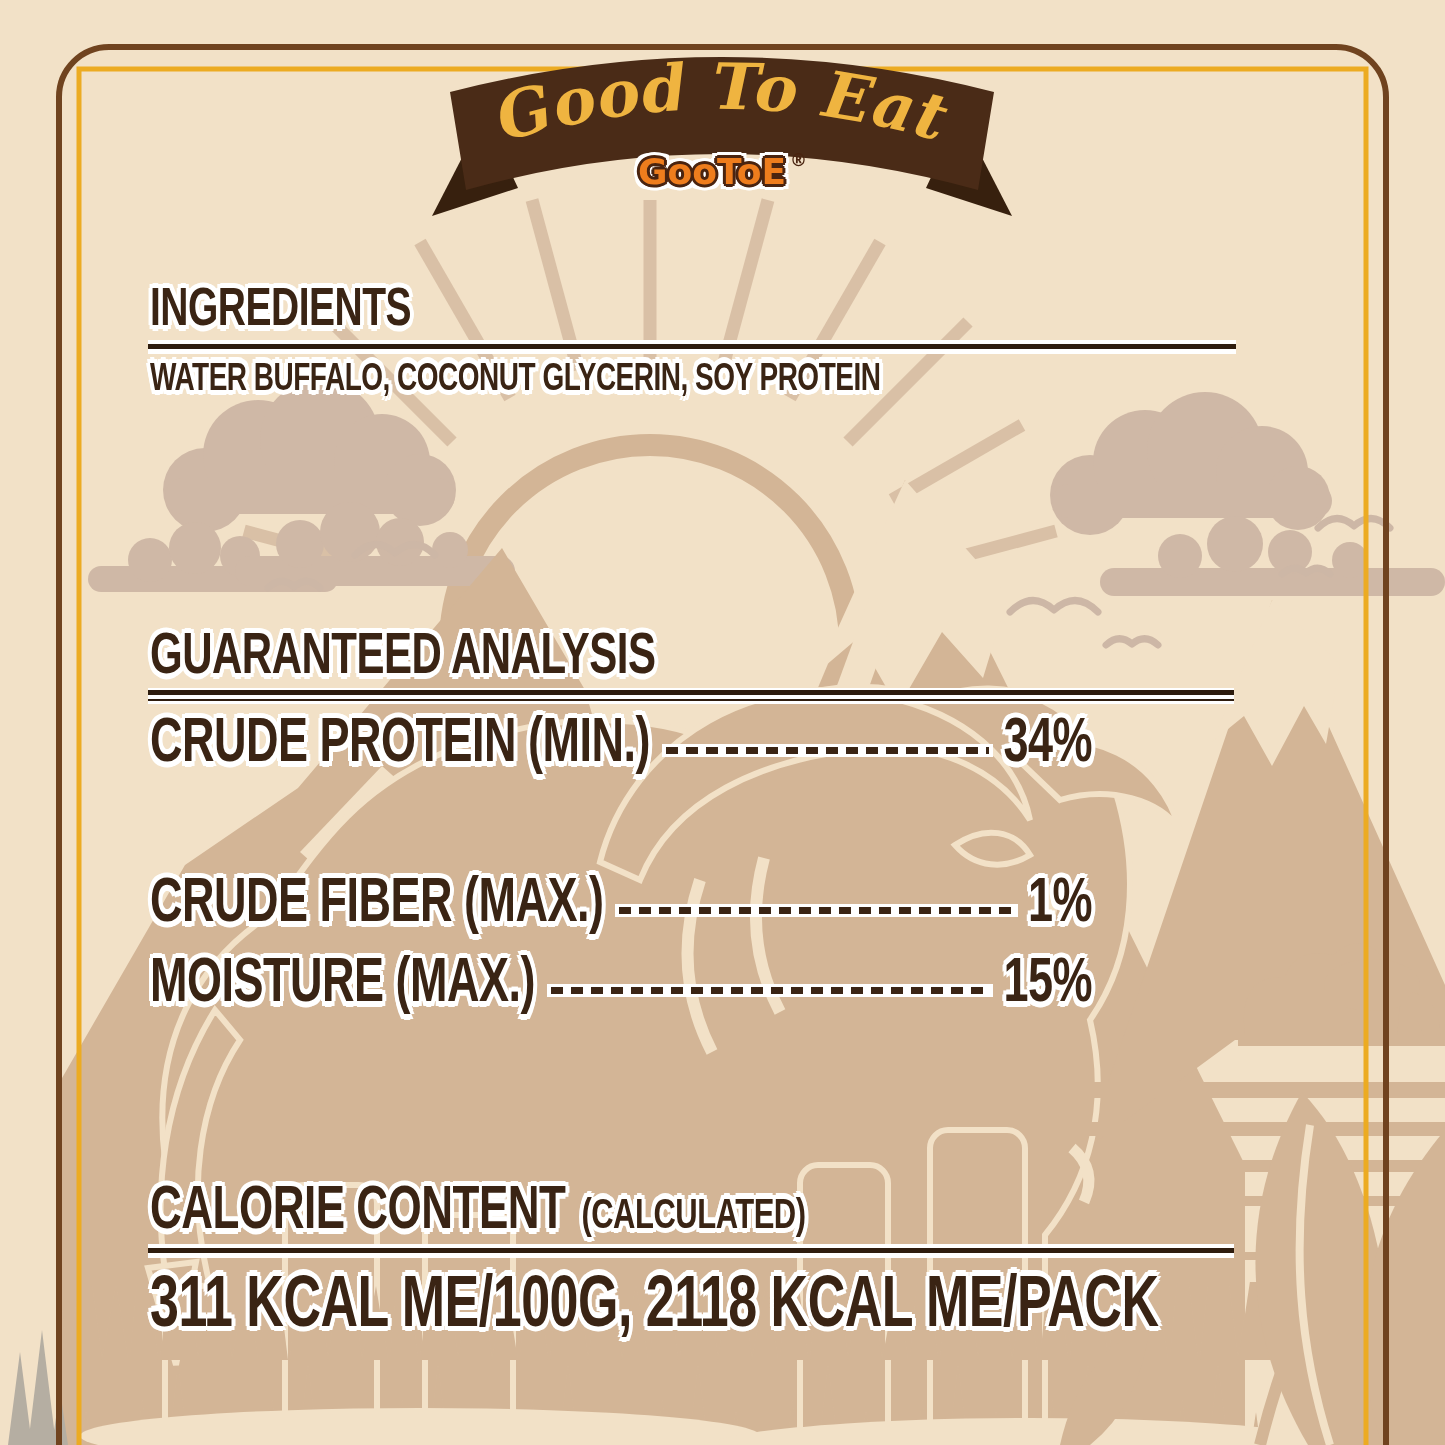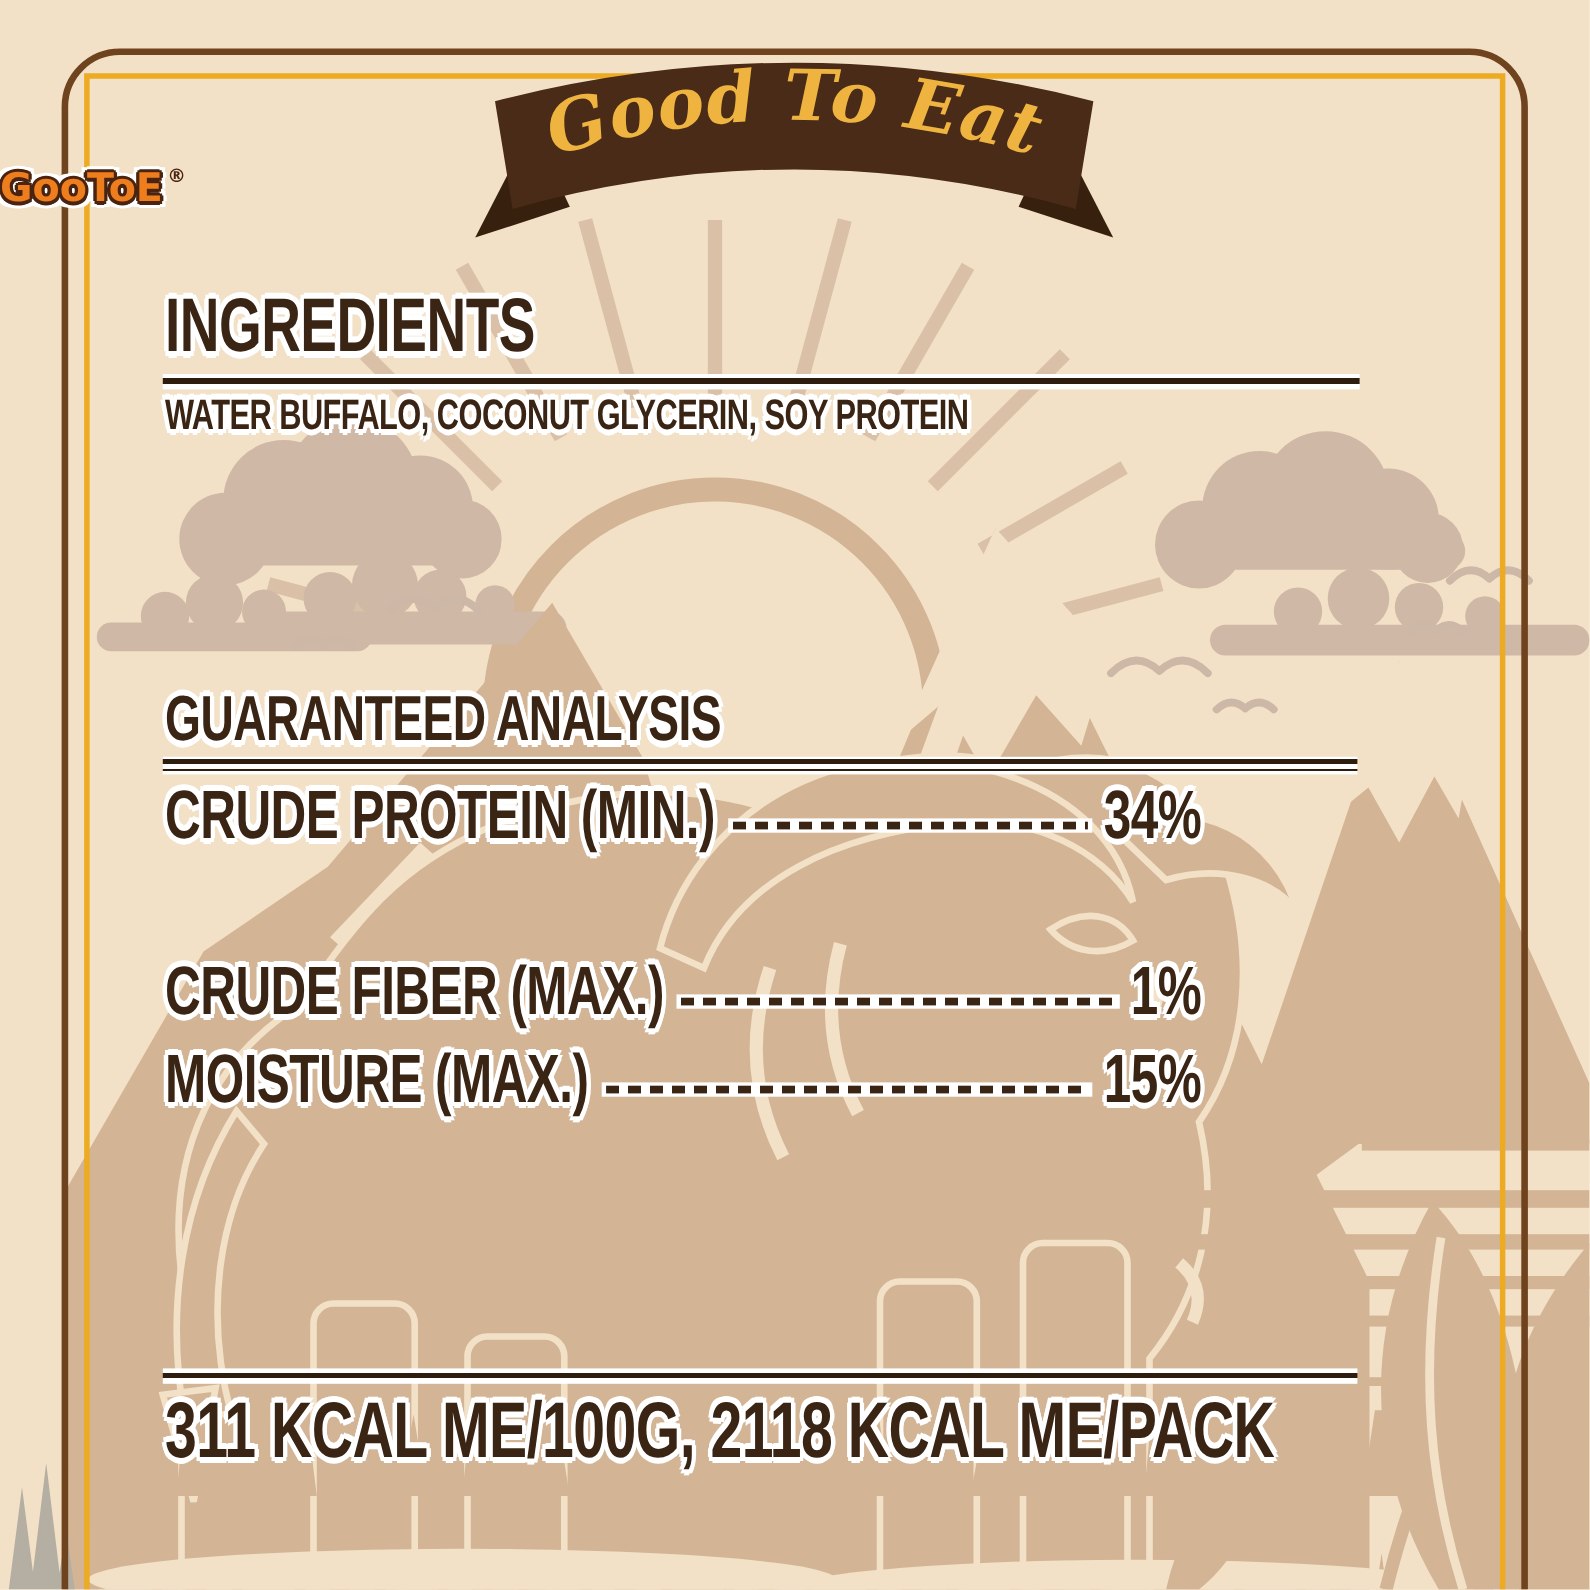--- a/index.html
+++ b/index.html
@@ -13,21 +13,21 @@
   
   .ct{
     display:inline-block; line-height:1; transform:scaleY(1.38);
     transform-origin:0 76%; letter-spacing:-0.5px; white-space:nowrap;
     font-weight:bold; color:#3a2414;
     text-shadow:
       -3px -3px 0 #fff, 3px -3px 0 #fff, -3px 3px 0 #fff, 3px 3px 0 #fff,
       -4px 0 0 #fff, 4px 0 0 #fff, 0 -4px 0 #fff, 0 4px 0 #fff;
   }
   .abs{position:absolute;}
-  .h-ing{left:150px; top:272px; font-size:50px;}
+  .h-ing{left:150px; top:289px; font-size:39px;}
   .v-ing{left:150px; top:364px; font-size:28px;}
   .h-ga{left:150px; top:634px; font-size:42px;}
   .h-cal{left:150px; top:1190px; display:flex; align-items:baseline; gap:16px;}
   .h-cal .big{font-size:44px;}
   .h-cal .small{font-size:31px;}
   .v-cal{left:150px; top:1276px; font-size:52px;}
   
   .rule{position:absolute; left:148px;}
   .rule.single{height:14px; background:linear-gradient(180deg,#fff 0 4px,#2e1c0e 4px 9px,#fff 9px 14px);}
   .rule.double{height:16px; background:linear-gradient(180deg,#fff 0 2px,#2e1c0e 2px 7px,#fff 7px 11px,#2e1c0e 11px 13px,#fff 13px 16px);}
@@ -45,21 +45,21 @@
     flex:1; height:13px; margin:0 10px -12px 12px; background:#fff; position:relative;
   }
   .leader::after{
     content:""; position:absolute; left:4px; right:4px; top:3px; bottom:3px;
     background:repeating-linear-gradient(90deg,#3a2414 0 12px,#fff 12px 20px);
   }
   
   #ribbon{position:absolute; left:422px; top:20px; width:600px; height:215px;}
   
   #logo{
-    position:absolute; left:0; right:0; top:150px; 
+    position:absolute; left:0; right:0; top:150px; text-align:center;
     font-size:36px; font-weight:bold; letter-spacing:0px; color:#ee7d1d;
     font-family:"DejaVu Sans", sans-serif;
   }
   #logo .word{
     text-shadow:
       -2px -2px 0 #4a2410, 2px -2px 0 #4a2410, -2px 2px 0 #4a2410, 2px 2px 0 #4a2410,
       -3px 0 0 #4a2410, 3px 0 0 #4a2410, 0 -3px 0 #4a2410, 0 3px 0 #4a2410,
       -5px -5px 0 #fff, 5px -5px 0 #fff, -5px 5px 0 #fff, 5px 5px 0 #fff,
       -6px 0 0 #fff, 6px 0 0 #fff, 0 -6px 0 #fff, 0 6px 0 #fff;
   }
@@ -248,18 +248,22 @@
     <span class="ct lbl">CRUDE FIBER (MAX.)</span>
     <span class="leader"></span>
     <span class="ct val">1%</span>
   </div>
   <div class="g-row" style="top:962px">
     <span class="ct lbl">MOISTURE (MAX.)</span>
     <span class="leader"></span>
     <span class="ct val">15%</span>
   </div>
 
+  <div class="abs h-cal">
+    <span class="ct big">CALORIE CONTENT</span>
+    <span class="ct small">(CALCULATED)</span>
+  </div>
   <div class="rule single r-cal"></div>
   <div class="abs v-cal">
     <span class="ct">311 KCAL ME/100G, 2118 KCAL ME/PACK</span>
   </div>
 
 </div>
 
 </body></html>

